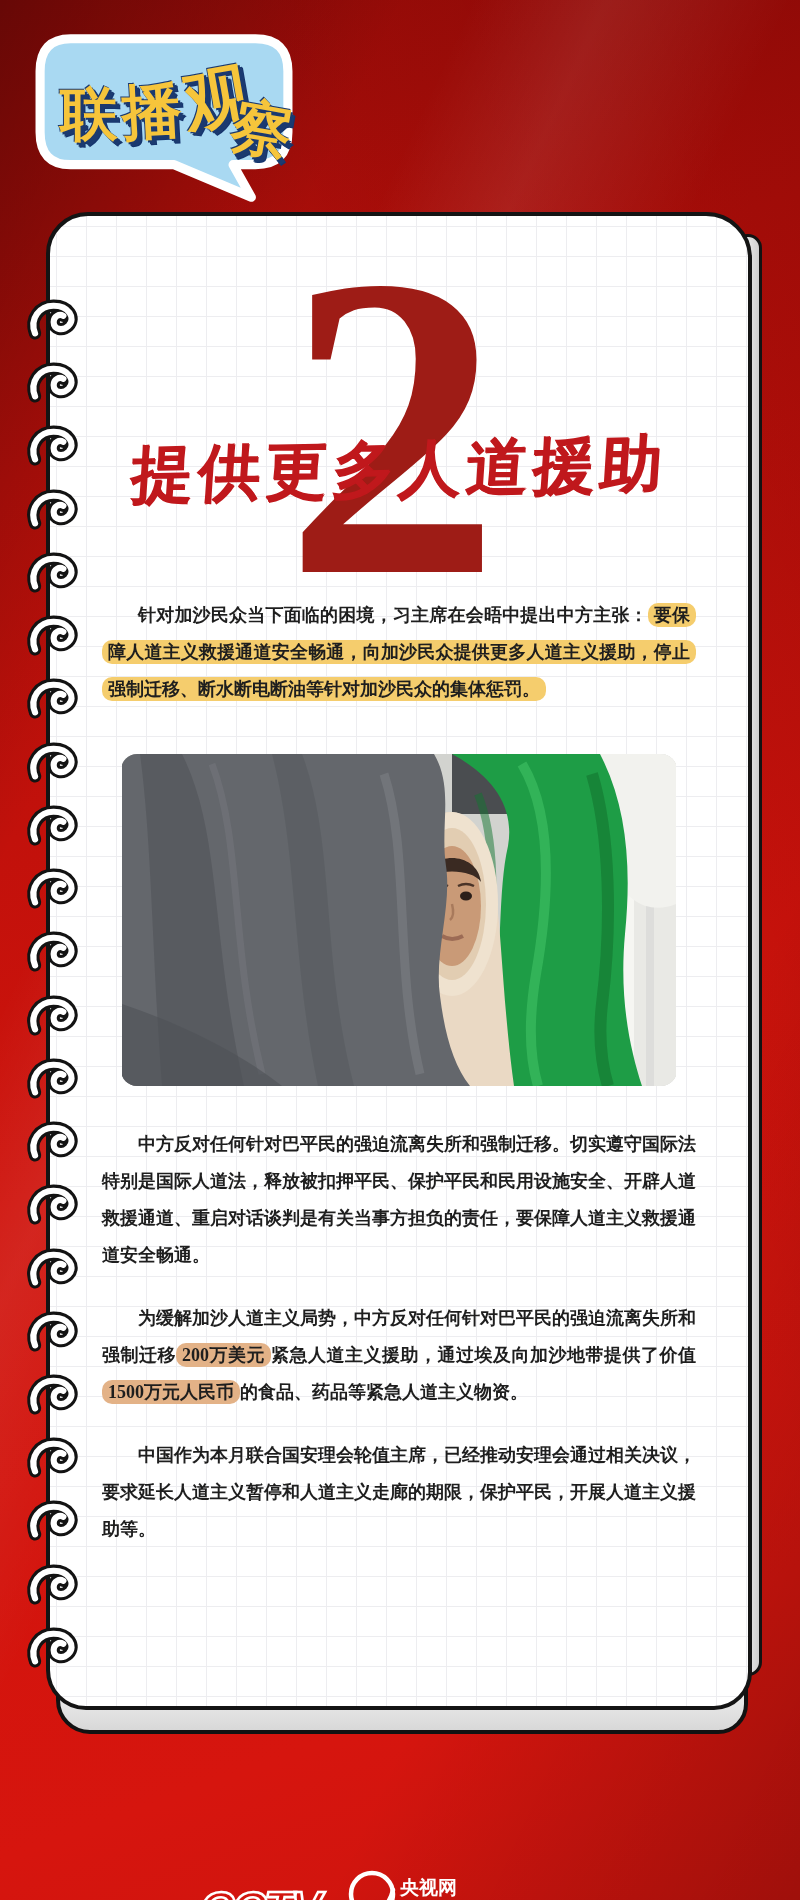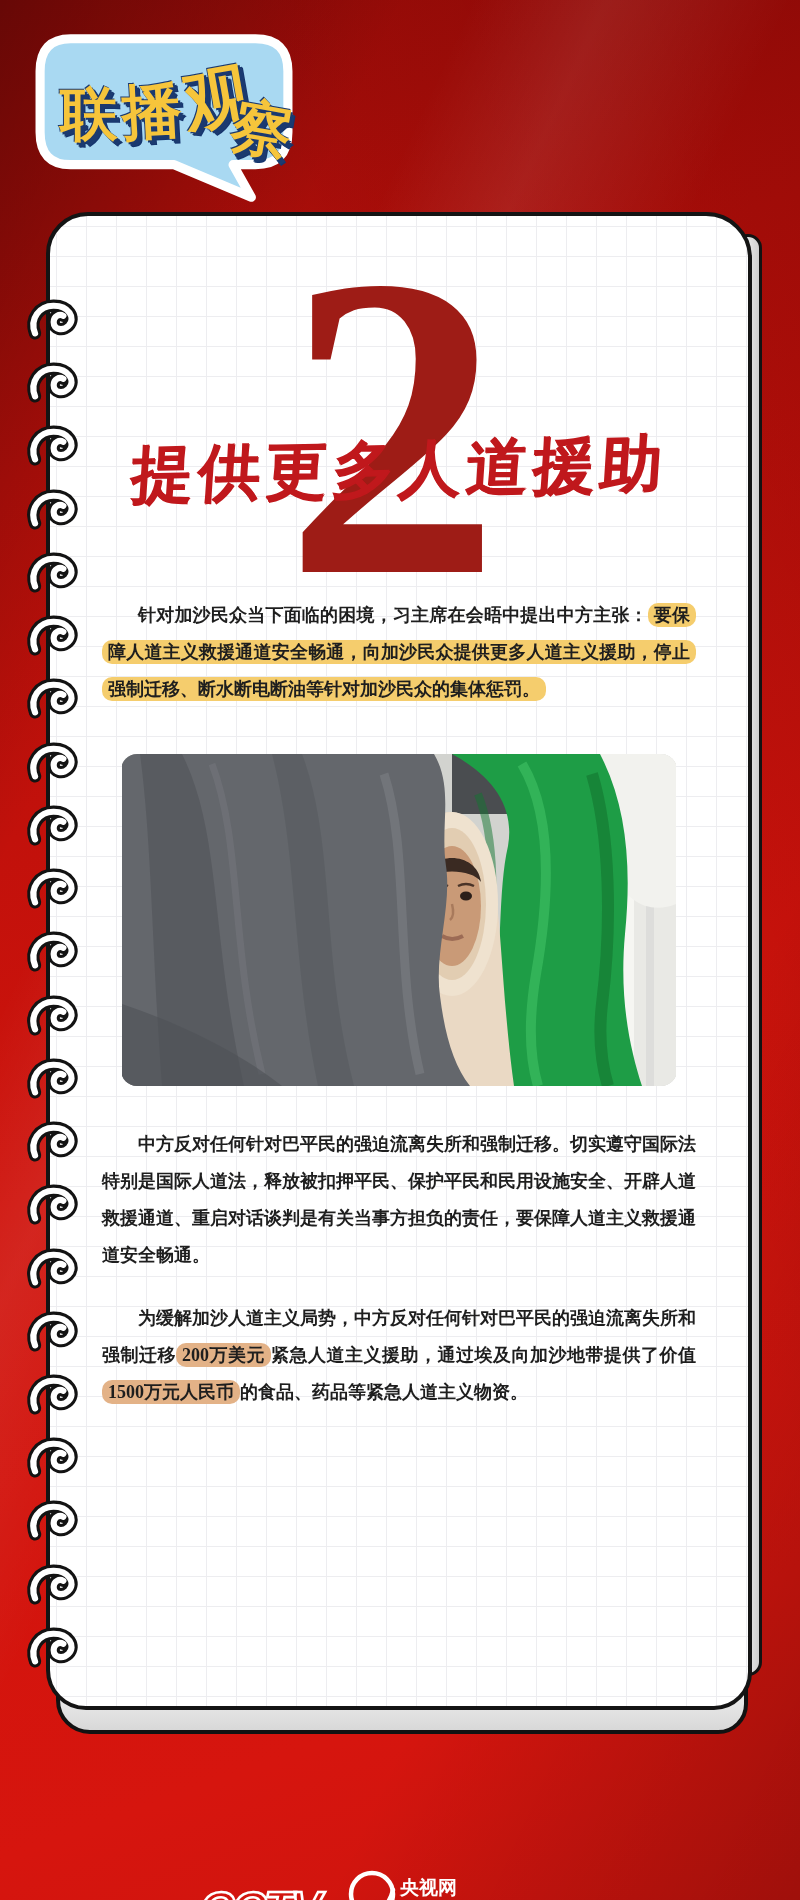--- a/index.html
+++ b/index.html
@@ -156,20 +156,21 @@
       <path d="M60 0 C100 80 88 180 122 332 L40 332 C30 200 30 90 18 0 Z" fill="#54575c" opacity="0.75"></path>
       <path d="M180 0 C214 90 198 200 232 332 L196 332 C170 210 176 100 150 0 Z" fill="#595c61" opacity="0.7"></path>
       <path d="M262 20 C288 100 272 210 298 320" fill="none" stroke="#7b7e84" stroke-width="9" opacity="0.6"></path>
       <path d="M90 10 C120 90 108 190 140 320" fill="none" stroke="#75787e" stroke-width="7" opacity="0.5"></path>
       <path d="M0 250 C60 270 120 300 160 332 H0 Z" fill="#4e5156" opacity="0.6"></path>
     </svg>
 
     <div class="paras-bottom">
         <p class="para"><span>中方反对任何针对巴平民的强迫流离失所和强制迁移。切实遵守国际法特别是国际人道法，释放被扣押平民、保护平民和民用设施安全、开辟人道救援通道、重启对话谈判是有关当事方担负的责任，要保障人道主义救援通道安全畅通。</span></p>
         <p class="para"><span>为缓解加沙人道主义局势，中方反对任何针对巴平民的强迫流离失所和强制迁移</span><span class="hl hl-tan">200万美元</span><span>紧急人道主义援助，通过埃及向加沙地带提供了价值</span><span class="hl hl-tan">1500万元人民币</span><span>的食品、药品等紧急人道主义物资。</span></p>
+        <p class="para"><span>中国作为本月联合国安理会轮值主席，已经推动安理会通过相关决议，要求延长人道主义暂停和人道主义走廊的期限，保护平民，开展人道主义援助等。</span></p>
       </div>
 
     <div class="rings">
         <div class="ring"><svg viewBox="0 0 60 42" width="58" height="40">
             <path d="M7 34 C3 18 16 6 30 8 C46 10 52 24 43 31 C36 36 27 33 28 25 C29 19 35 17 39 20" fill="none" stroke="#131313" stroke-width="13" stroke-linecap="round"></path>
             <path d="M7 34 C3 18 16 6 30 8 C46 10 52 24 43 31 C36 36 27 33 28 25 C29 19 35 17 39 20" fill="none" stroke="#ffffff" stroke-width="6.5" stroke-linecap="round"></path>
           </svg></div>
         <div class="ring"><svg viewBox="0 0 60 42" width="58" height="40">
             <path d="M7 34 C3 18 16 6 30 8 C46 10 52 24 43 31 C36 36 27 33 28 25 C29 19 35 17 39 20" fill="none" stroke="#131313" stroke-width="13" stroke-linecap="round"></path>
             <path d="M7 34 C3 18 16 6 30 8 C46 10 52 24 43 31 C36 36 27 33 28 25 C29 19 35 17 39 20" fill="none" stroke="#ffffff" stroke-width="6.5" stroke-linecap="round"></path>

